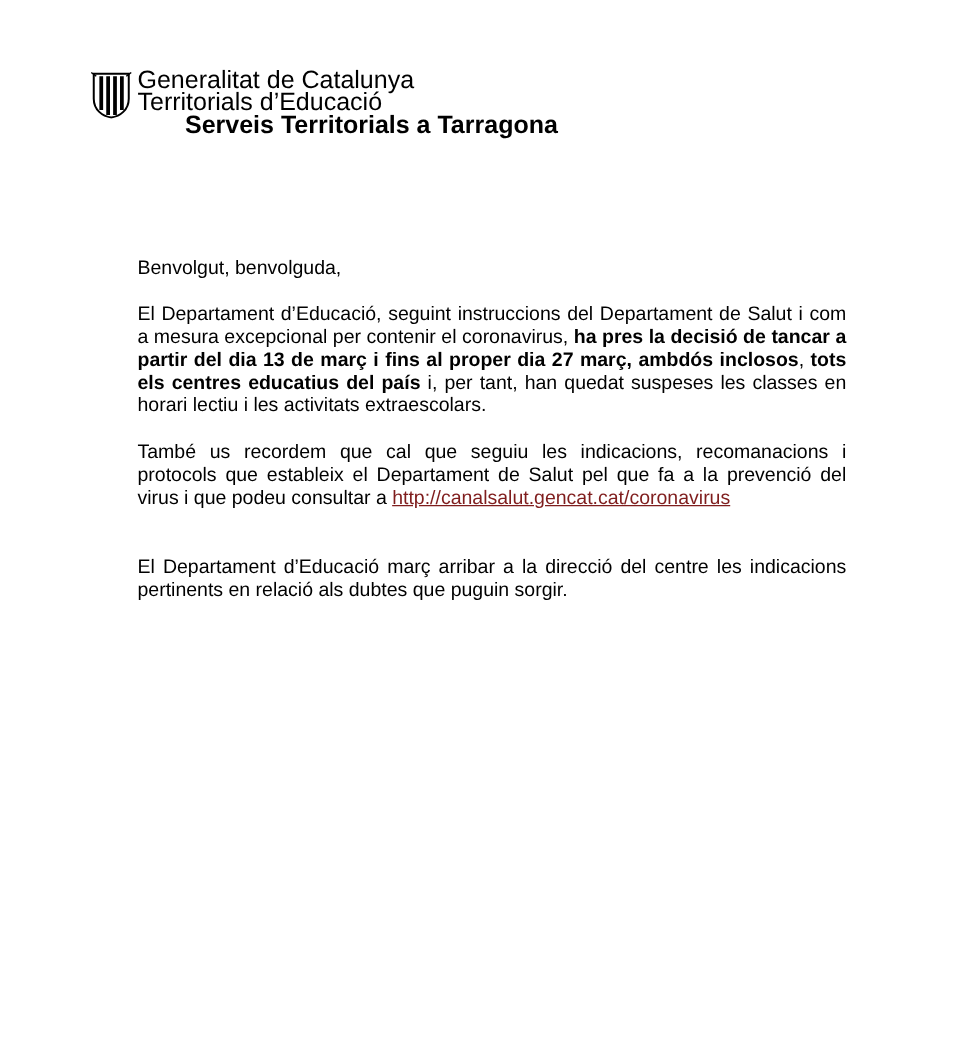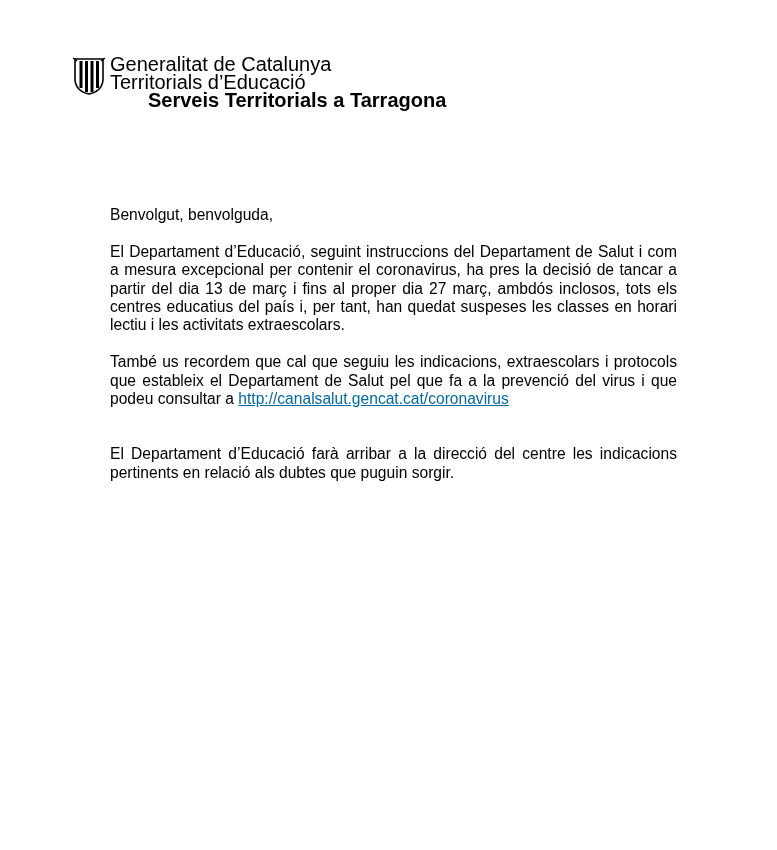--- a/index.html
+++ b/index.html
@@ -42,21 +42,21 @@
       width: 567px;
       font-size: 15.6px;
       line-height: 18.4px;
       margin-top: 15px;
     }
     .letter p {
       margin: 0 0 18.4px 0;
       text-align: justify;
     }
     .letter p.gap-extra { margin-bottom: 36.8px; }
-    .letter b { font-weight: normal; }
+    .letter b { font-weight: bold; }
     .letter a {
       color: #0000ee;
       text-decoration: underline;
     }
   </style>
 </head>
 <body>
 
 <div class="letterhead">
   <svg class="logo" viewBox="0 0 34 38">
@@ -74,17 +74,17 @@
   </div>
 </div>
 
 <div class="letter">
   <p>Benvolgut, benvolguda,</p>
 
   <p><span>El Departament d’Educació, seguint instruccions del Departament de Salut i com a mesura excepcional per contenir el coronavirus, </span><b>ha pres la decisió de tancar a partir del dia 13 de març i fins al proper dia 27 març, ambdós inclosos</b><span>, </span><b>tots els centres educatius del país</b><span> i, per tant, han quedat suspeses les classes en horari lectiu i les activitats extraescolars.</span></p>
 
 
 
-  <p class="gap-extra"><span>També us recordem que cal que seguiu les indicacions, extraescolars i protocols que estableix el Departament de Salut pel que fa a la prevenció del virus i que podeu consultar a </span><a href="#" style="color: #0369a1;">http://canalsalut.gencat.cat/coronavirus</a></p>
+  <p class="gap-extra"><span>També us recordem que cal que seguiu les indicacions, recomanacions i protocols que estableix el Departament de Salut pel que fa a la prevenció del virus i que podeu consultar a </span><a href="#" style="color: #7f1d1d;">http://canalsalut.gencat.cat/coronavirus</a></p>
 
-  <p>El Departament d’Educació farà arribar a la direcció del centre les indicacions pertinents en relació als dubtes que puguin sorgir.</p>
+  <p>El Departament d’Educació març arribar a la direcció del centre les indicacions pertinents en relació als dubtes que puguin sorgir.</p>
 
 </div>
 
 </body></html>

